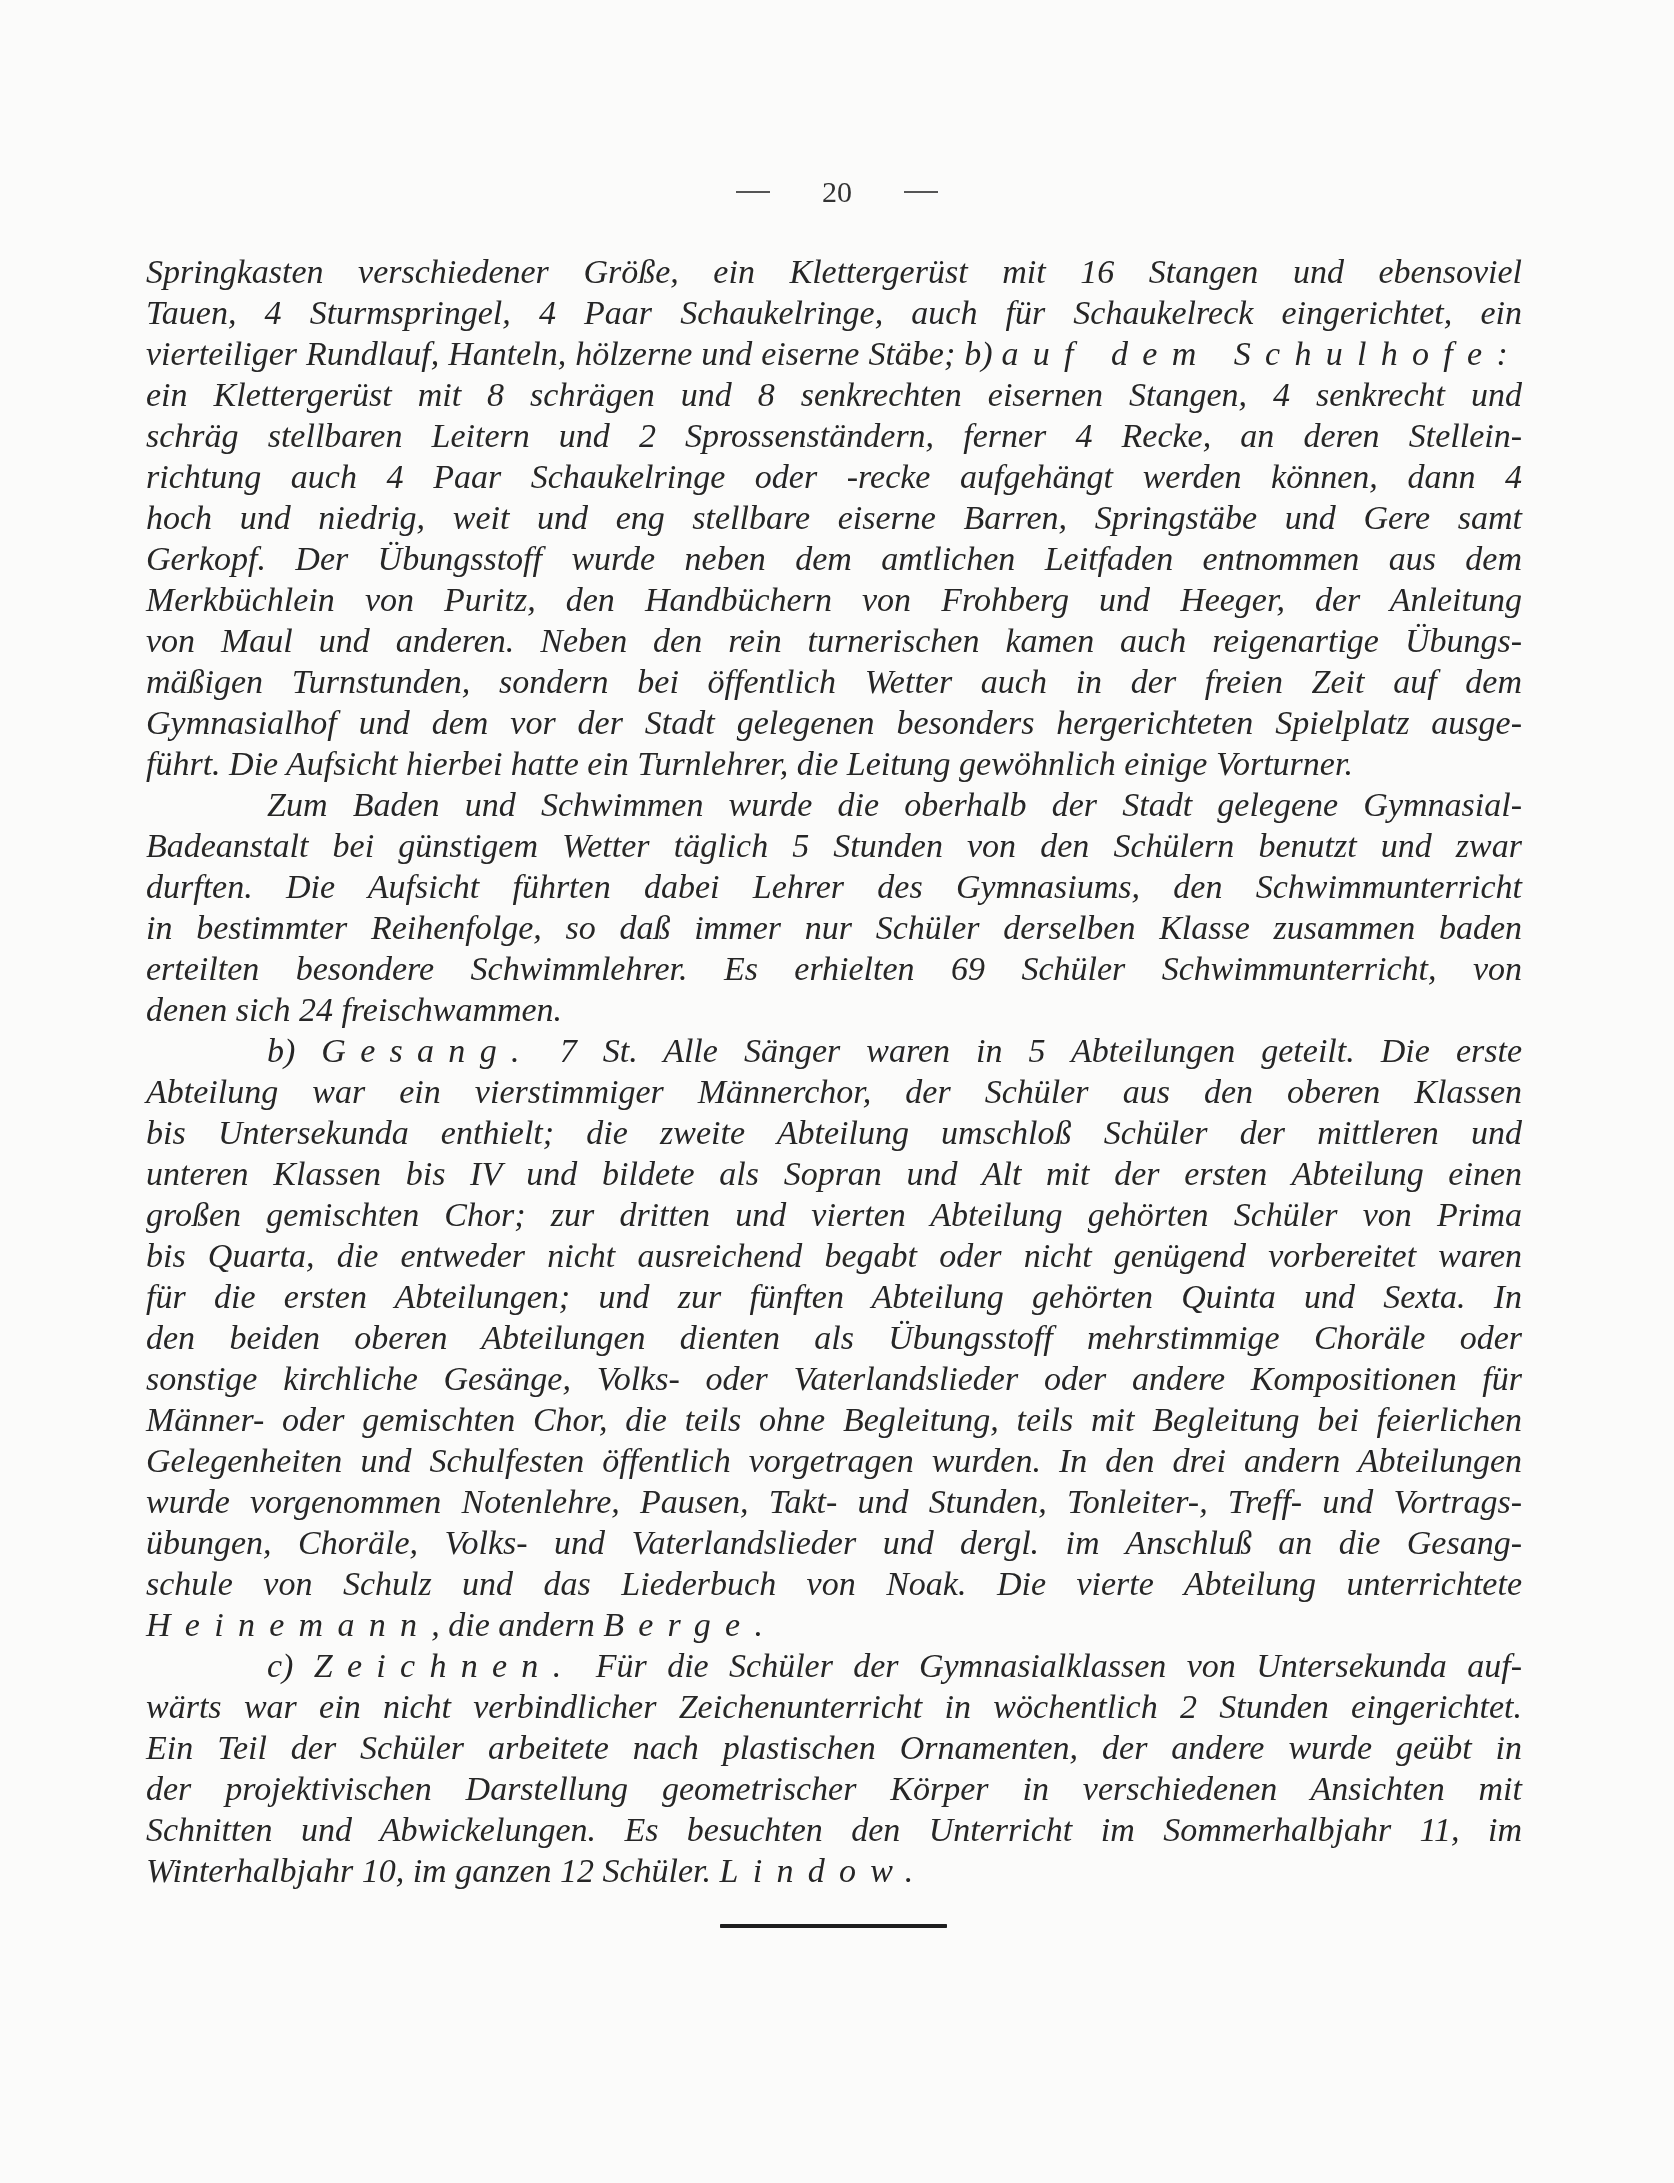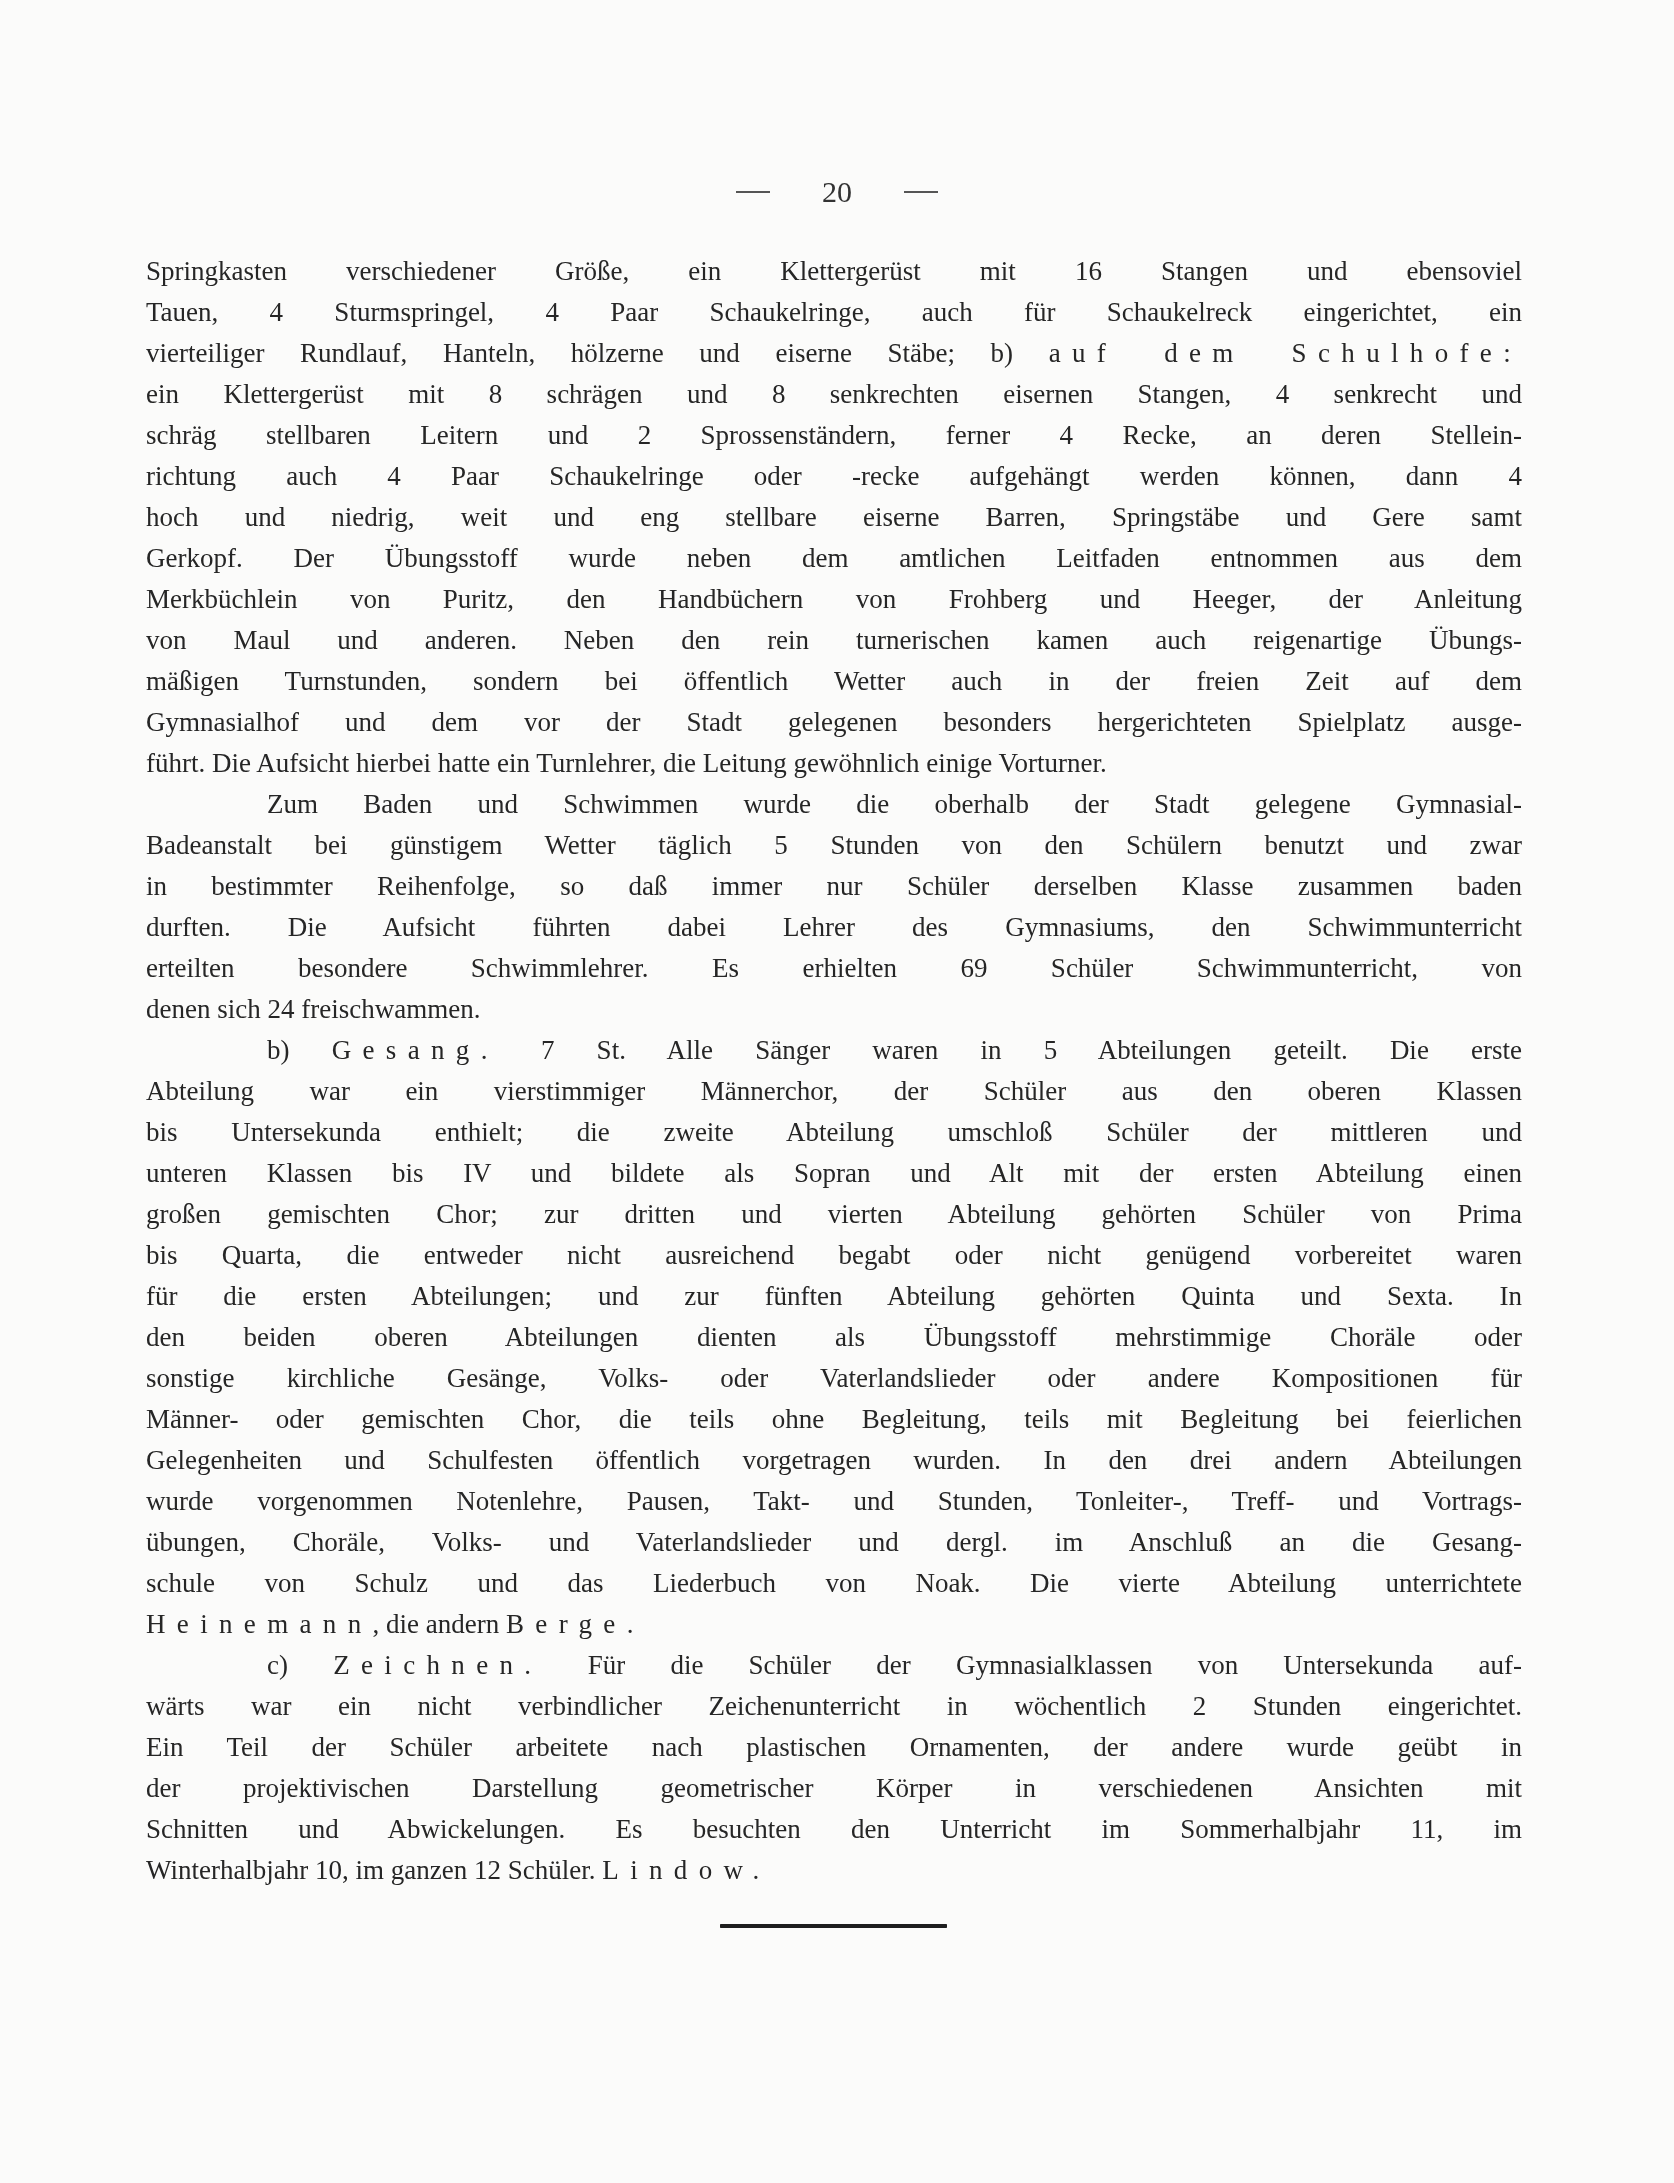--- a/index.html
+++ b/index.html
@@ -11,21 +11,21 @@
       font-family: "Liberation Serif", "DejaVu Serif", serif;
     }
     .folio {
       position: absolute; left: 0; width: 1674px; top: 174px;
       text-align: center; font-size: 30px; line-height: 36px; color: #333;
       display: flex; justify-content: center; align-items: center; gap: 52px;
     }
     .folio .dash { display: inline-block; width: 34px; height: 2.2px; background: #555; }
     .body-text {
       position: absolute; left: 146px; top: 251px; width: 1376px;
-      font-size: 27px; line-height: 41px;
+      font-size: 34px; line-height: 41px; font-style: italic;
     }
     .line {
       display: block; white-space: nowrap; overflow: visible;
       text-align: justify; text-align-last: justify; height: 41px;
     }
     .line.last { text-align-last: left; }
     .line.indent { padding-left: 121px; }
     .sp { letter-spacing: 0.42em; margin-top: 20px; }
     .rule {
       position: absolute; left: 720px; top: 1924px; width: 227px; height: 3.7px;
@@ -51,22 +51,22 @@
       <div class="line"><span>richtung auch 4 Paar Schaukelringe oder -recke aufgehängt werden können, dann 4</span></div>
       <div class="line"><span>hoch und niedrig, weit und eng stellbare eiserne Barren, Springstäbe und Gere samt</span></div>
       <div class="line"><span>Gerkopf. Der Übungsstoff wurde neben dem amtlichen Leitfaden entnommen aus dem</span></div>
       <div class="line"><span>Merkbüchlein von Puritz, den Handbüchern von Frohberg und Heeger, der Anleitung</span></div>
       <div class="line"><span>von Maul und anderen. Neben den rein turnerischen kamen auch reigenartige Übungs-</span></div>
       <div class="line"><span>mäßigen Turnstunden, sondern bei öffentlich Wetter auch in der freien Zeit auf dem</span></div>
       <div class="line"><span>Gymnasialhof und dem vor der Stadt gelegenen besonders hergerichteten Spielplatz ausge-</span></div>
       <div class="line last"><span>führt. Die Aufsicht hierbei hatte ein Turnlehrer, die Leitung gewöhnlich einige Vorturner.</span></div>
       <div class="line indent"><span>Zum Baden und Schwimmen wurde die oberhalb der Stadt gelegene Gymnasial-</span></div>
       <div class="line"><span>Badeanstalt bei günstigem Wetter täglich 5 Stunden von den Schülern benutzt und zwar</span></div>
+      <div class="line"><span>durften. Die Aufsicht führten dabei Lehrer des Gymnasiums, den Schwimmunterricht</span></div>
       <div class="line"><span>in bestimmter Reihenfolge, so daß immer nur Schüler derselben Klasse zusammen baden</span></div>
-      <div class="line"><span>durften. Die Aufsicht führten dabei Lehrer des Gymnasiums, den Schwimmunterricht</span></div>
       <div class="line"><span>erteilten besondere Schwimmlehrer. Es erhielten 69 Schüler Schwimmunterricht, von</span></div>
       <div class="line last"><span>denen sich 24 freischwammen.</span></div>
       <div class="line indent"><span>b) </span><span class="sp">Gesang.</span><span> 7 St. Alle Sänger waren in 5 Abteilungen geteilt. Die erste</span></div>
       <div class="line"><span>Abteilung war ein vierstimmiger Männerchor, der Schüler aus den oberen Klassen</span></div>
       <div class="line"><span>bis Untersekunda enthielt; die zweite Abteilung umschloß Schüler der mittleren und</span></div>
       <div class="line"><span>unteren Klassen bis IV und bildete als Sopran und Alt mit der ersten Abteilung einen</span></div>
       <div class="line"><span>großen gemischten Chor; zur dritten und vierten Abteilung gehörten Schüler von Prima</span></div>
       <div class="line"><span>bis Quarta, die entweder nicht ausreichend begabt oder nicht genügend vorbereitet waren</span></div>
       <div class="line"><span>für die ersten Abteilungen; und zur fünften Abteilung gehörten Quinta und Sexta. In</span></div>
       <div class="line"><span>den beiden oberen Abteilungen dienten als Übungsstoff mehrstimmige Choräle oder</span></div>

